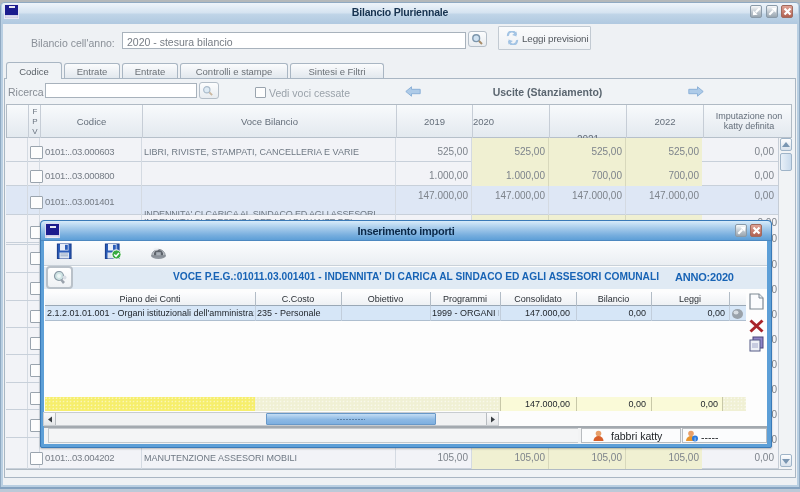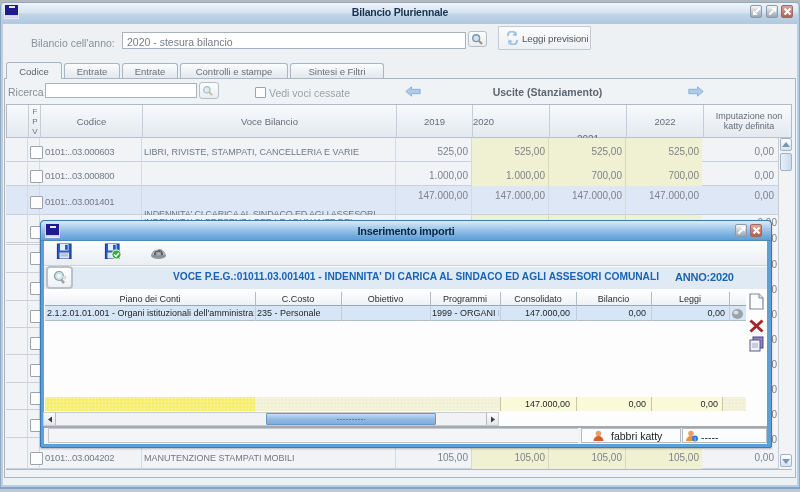--- a/index.html
+++ b/index.html
@@ -184,21 +184,21 @@
       <div class="abs" style="left:135px;top:0;width:1px;height:25px;background:#d4dae2;"></div>
       <div class="abs" style="left:389px;top:0;width:1px;height:25px;background:#d4dae2;"></div>
       <div class="abs" style="left:465px;top:0;width:1px;height:25px;background:#d4dae2;"></div>
       <div class="abs" style="left:542px;top:0;width:1px;height:25px;background:#d4dae2;"></div>
       <div class="abs" style="left:619px;top:0;width:1px;height:25px;background:#d4dae2;"></div>
       <div class="abs" style="left:466px;top:0;width:230px;height:25px;background:#f0f0d2;"></div>
       <div class="abs" style="left:542px;top:0;width:1px;height:25px;background:#d8d8bc;"></div>
       <div class="abs" style="left:619px;top:0;width:1px;height:25px;background:#d8d8bc;"></div>
       <div class="cb" style="left:24px;top:8px;width:13px;height:13px;"></div>
       <div class="abs" style="left:39px;top:8px;font-size:9.5px;letter-spacing:-0.3px;color:#747b84;">0101:..03.004202</div>
-      <div class="abs" style="left:138px;top:8px;width:250px;font-size:9px;letter-spacing:0px;line-height:12px;color:#6e7883;white-space:nowrap;">MANUTENZIONE STAMPATI MOBILI</div>
+      <div class="abs" style="left:138px;top:8px;width:250px;font-size:9px;letter-spacing:0px;line-height:12px;color:#6e7883;white-space:nowrap;">MANUTENZIONE ASSESORI MOBILI</div>
       <div class="num abs" style="left:390px;top:8px;width:74px;">105,00</div>
       <div class="num abs" style="left:466px;top:8px;width:75px;">105,00</div>
       <div class="num abs" style="left:543px;top:8px;width:75px;">105,00</div>
       <div class="num abs" style="left:620px;top:8px;width:75px;">105,00</div>
       <div class="num abs" style="left:697px;top:8px;width:73px;">0,00</div>
     </div>
     <div class="abs" style="left:764px;top:111px;width:8px;height:229px;background:#f4f5f9;"></div>
     <div class="abs" style="left:0;top:141px;width:36px;height:201px;background:#f2f3f7;"></div>
     <div class="abs" style="left:21px;top:141px;width:1px;height:201px;background:#d4dae2;"></div>
     <div class="abs" style="left:33px;top:141px;width:1px;height:201px;background:#d4dae2;"></div>

